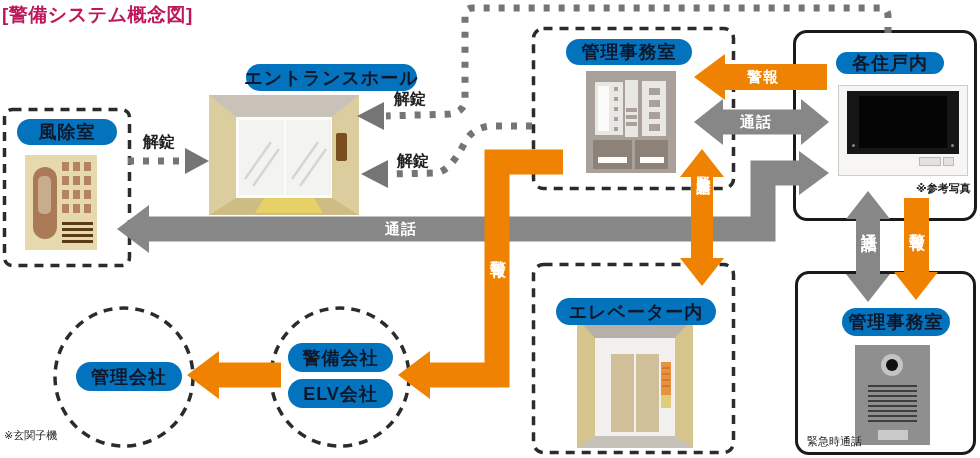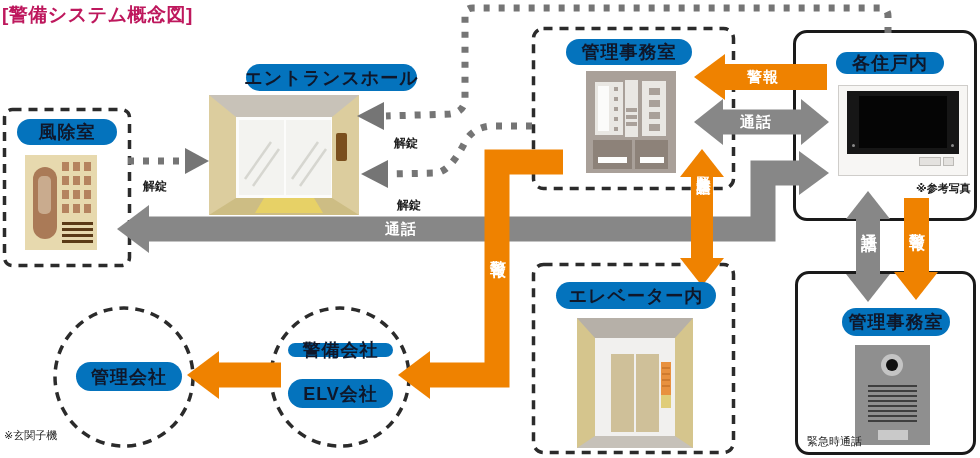--- a/index.html
+++ b/index.html
@@ -10,21 +10,21 @@
   .abs{position:absolute;}
   svg.layer{position:absolute;left:0;top:0;}
   .dashbox{fill:none;stroke:#2b2b2b;stroke-width:3.5;stroke-dasharray:9 7;}
   .dot{stroke:#757575;stroke-width:7;fill:none;stroke-dasharray:6 9;}
   .pill{
     position:absolute;background:#0473bd;color:#0f172a;font-weight:bold;
     border-radius:15px;display:flex;align-items:center;justify-content:center;
     font-size:18px;letter-spacing:1px;white-space:nowrap;
   }
   .solidbox{position:absolute;background:#fff;border:3.5px solid #1a1a1a;border-radius:14px;box-sizing:border-box;}
-  .lbl{position:absolute;font-weight:bold;color:#222;font-size:12px;white-space:nowrap;margin-top:46px;}
+  .lbl{position:absolute;font-weight:bold;color:#222;font-size:16px;white-space:nowrap;}
   .wlbl{position:absolute;font-weight:bold;color:#fff;font-size:15px;white-space:nowrap;letter-spacing:1px;}
   .vlabel{
     position:absolute;writing-mode:vertical-rl;text-orientation:upright;
     color:#fff;font-weight:bold;font-size:16px;letter-spacing:2px;text-align:center;
   }
   .caption{position:absolute;font-size:11px;color:#222;white-space:nowrap;}
   .title{position:absolute;left:2px;top:2px;font-size:19px;font-weight:bold;color:#be185d;letter-spacing:0.5px;}
   
   .intercom{left:25px;top:155px;width:72px;height:95px;background:#e7d9ae;}
   .handset{position:absolute;left:8px;top:12px;width:24px;height:72px;background:#aa7a57;border-radius:12px;}
@@ -218,24 +218,24 @@
     </g>
   </svg>
 
   <div class="title">[警備システム概念図]</div>
   <div class="caption" style="left:4px;top:428px;">※玄関子機</div>
 
   <div class="pill" style="left:17px;top:119px;width:100px;height:26px;">風除室</div>
   <div class="pill" style="left:202px;top:64px;width:171px;height:27px;margin-left:44px;">エントランスホール</div>
   <div class="pill" style="left:566px;top:39px;width:126px;height:26px;">管理事務室</div>
   <div class="pill" style="left:836px;top:52px;width:108px;height:22px;">各住戸内</div>
-  <div class="pill" style="left:556px;top:282px;width:160px;height:27px;">エレベーター内</div>
+  <div class="pill" style="left:556px;top:298px;width:160px;height:27px;">エレベーター内</div>
   <div class="pill" style="left:842px;top:308px;width:108px;height:28px;">管理事務室</div>
   <div class="pill" style="left:76px;top:362px;width:106px;height:29px;">管理会社</div>
-  <div class="pill" style="left:288px;top:343px;width:105px;height:14px;">警備会社</div>
+  <div class="pill" style="left:288px;top:343px;width:105px;height:29px;">警備会社</div>
   <div class="pill" style="left:288px;top:379px;width:105px;height:29px;">ELV会社</div>
 
   <div class="lbl" style="left:143px;top:132px;">解錠</div>
   <div class="lbl" style="left:394px;top:89px;">解錠</div>
   <div class="lbl" style="left:397px;top:151px;">解錠</div>
   <div class="wlbl" style="left:385px;top:220px;">通話</div>
   <div class="wlbl" style="left:740px;top:113px;">通話</div>
   <div class="wlbl" style="left:747px;top:68px;">警報</div>
   <div class="vlabel" style="left:487px;top:247px;width:21px;">警報</div>
   <div class="vlabel" style="left:691px;top:165px;width:22px;font-size:14px;letter-spacing:1px;">緊急時通話</div>

